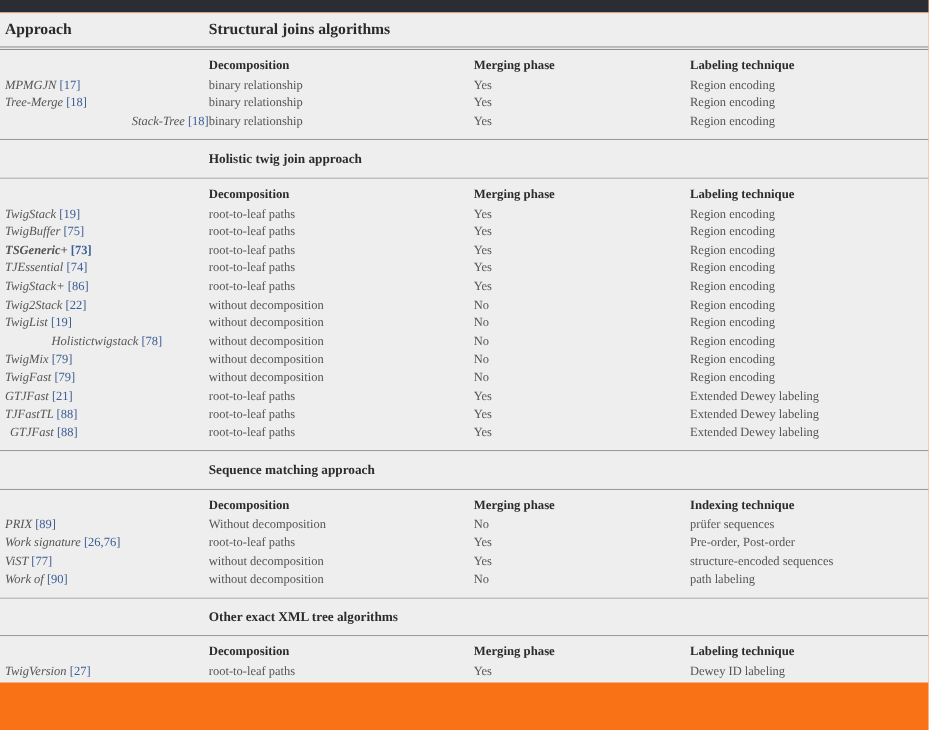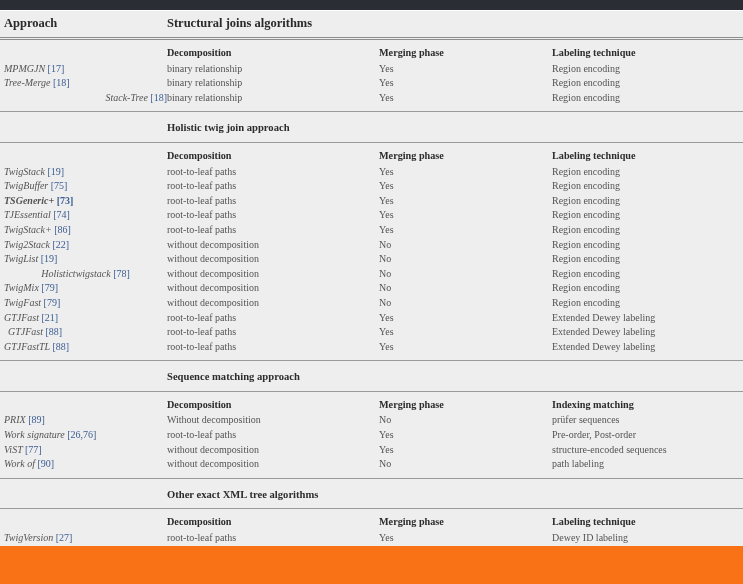--- a/index.html
+++ b/index.html
@@ -254,27 +254,27 @@
           <td style="padding-left: 0px;">No</td>
           <td style="padding-left: 0px;">Region encoding</td>
         </tr>
         <tr class="data">
           <td class="approach" style="padding-left: 4px;"><span>GTJFast</span> <span class="cite">[21]</span></td>
           <td style="padding-left: 0px;">root-to-leaf paths</td>
           <td style="padding-left: 0px;">Yes</td>
           <td style="padding-left: 0px;">Extended Dewey labeling</td>
         </tr>
         <tr class="data">
+          <td class="approach" style="padding-left: 4px;"><span>TJFastTL</span> <span class="cite">[88]</span></td>
+          <td style="padding-left: 0px;">root-to-leaf paths</td>
+          <td style="padding-left: 0px;">Yes</td>
+          <td style="padding-left: 0px;">Extended Dewey labeling</td>
+        </tr>
+        <tr class="data">
           <td class="approach" style="padding-left: 8px;"><span>GTJFast</span> <span class="cite">[88]</span></td>
-          <td style="padding-left: 0px;">root-to-leaf paths</td>
-          <td style="padding-left: 0px;">Yes</td>
-          <td style="padding-left: 0px;">Extended Dewey labeling</td>
-        </tr>
-        <tr class="data">
-          <td class="approach" style="padding-left: 4px;"><span>GTJFastTL</span> <span class="cite">[88]</span></td>
           <td style="padding-left: 0px;">root-to-leaf paths</td>
           <td style="padding-left: 0px;">Yes</td>
           <td style="padding-left: 0px;">Extended Dewey labeling</td>
         </tr>
         <tr>
           <td colspan="4" class="gaprow" style="height: 6px;"></td>
         </tr>
         <tr class="rule-thick">
           <td colspan="4">
             <div class="ruleline "></div>
@@ -289,21 +289,21 @@
         </tr>
         <tr class="rule-thick">
           <td colspan="4">
             <div class="ruleline "></div>
           </td>
         </tr>
         <tr class="colhead">
           <td style="padding-left: 4px;"></td>
           <td style="padding-left: 0px;">Decomposition</td>
           <td style="padding-left: 0px;">Merging phase</td>
-          <td style="padding-left: 0px;">Indexing matching</td>
+          <td style="padding-left: 0px;">Indexing technique</td>
         </tr>
         <tr class="data">
           <td class="approach" style="padding-left: 4px;"><span>PRIX</span> <span class="cite">[89]</span></td>
           <td style="padding-left: 0px;">Without decomposition</td>
           <td style="padding-left: 0px;">No</td>
           <td style="padding-left: 0px;">prüfer sequences</td>
         </tr>
         <tr class="data">
           <td class="approach" style="padding-left: 4px;"><span>Work signature</span> <span class="cite">[26,76]</span></td>
           <td style="padding-left: 0px;">root-to-leaf paths</td>

